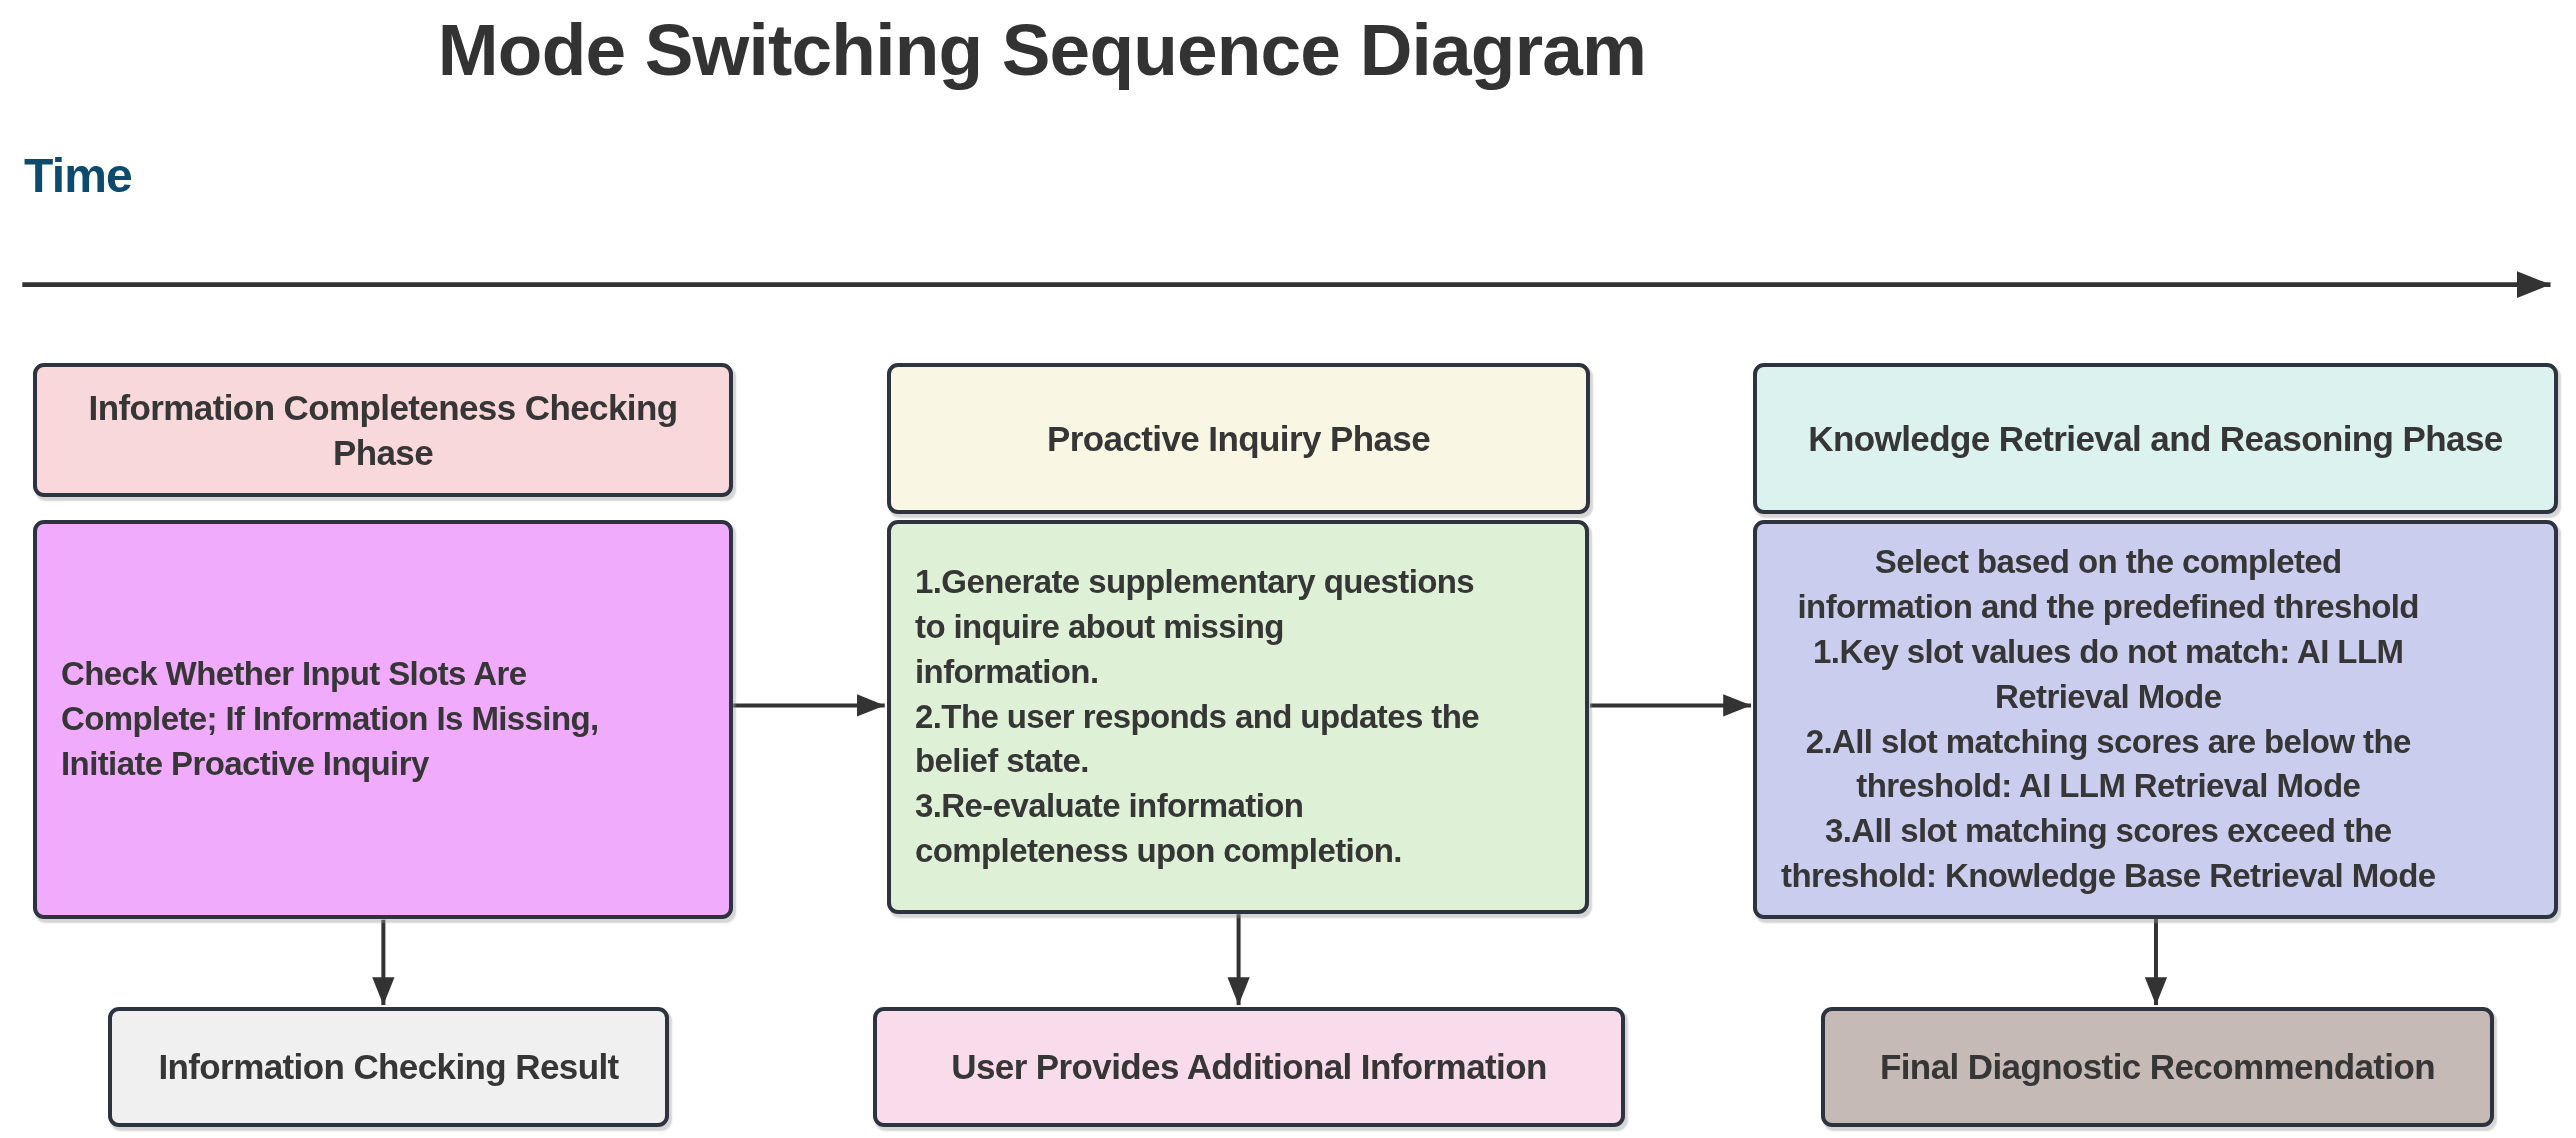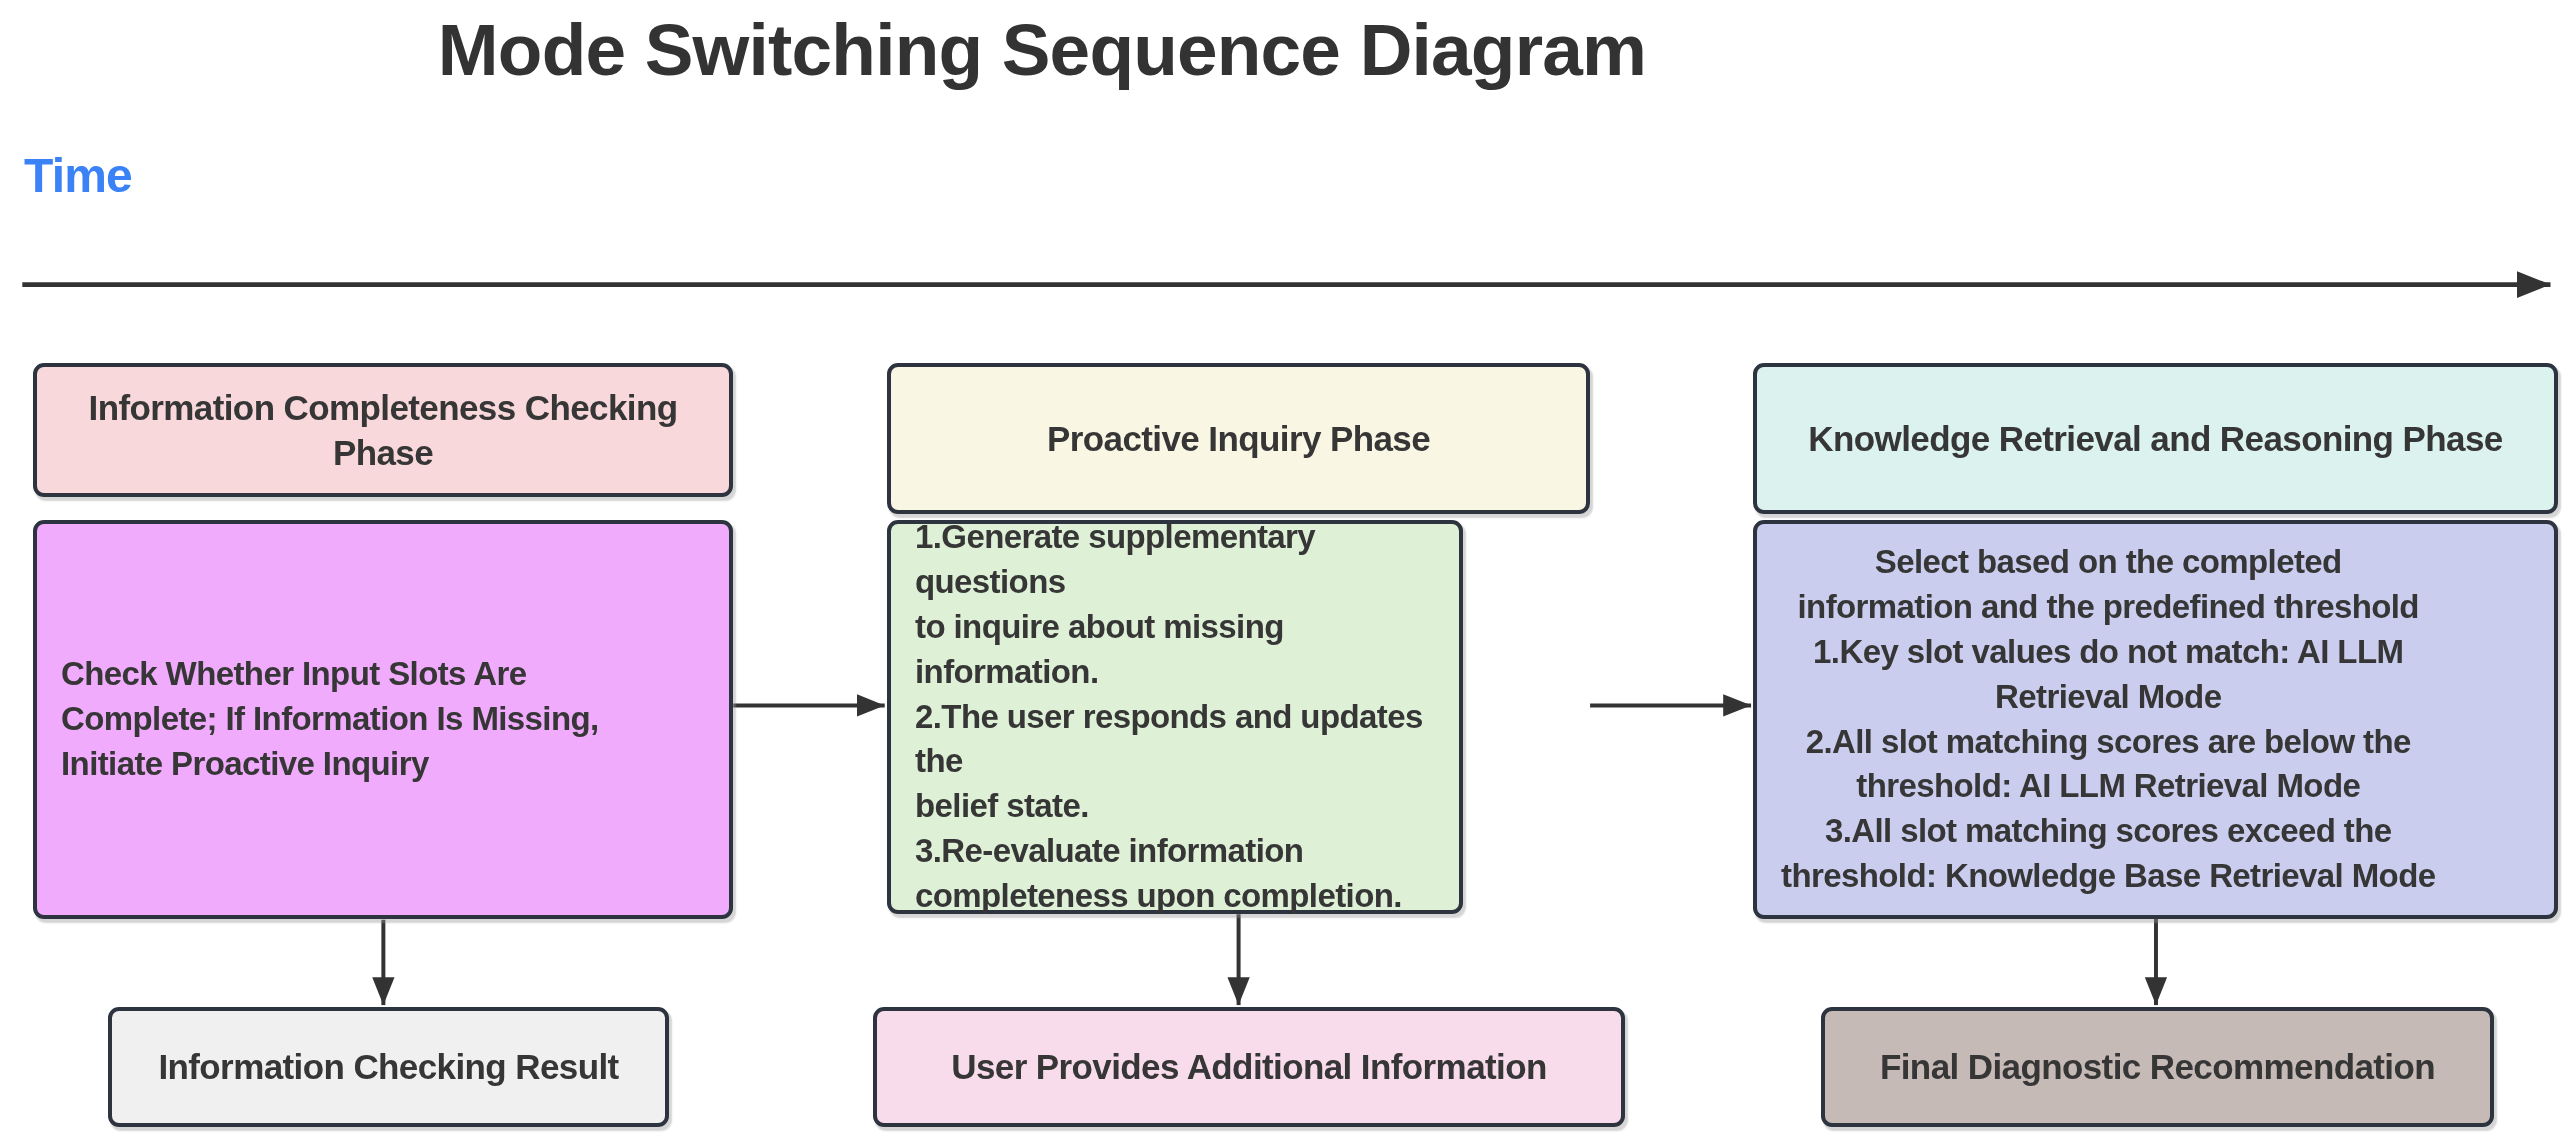--- a/index.html
+++ b/index.html
@@ -25,21 +25,21 @@
     font-size: 73px;
     font-weight: bold;
     color: #333333;
     letter-spacing: -0.8px;
   }
   .time-label {
     top: 148px;
     left: 24px;
     font-size: 48px;
     font-weight: bold;
-    color: #3b82f6;
+    color: #0c4a6e;
     letter-spacing: -0.8px;
   }
 
   .node {
     box-sizing: border-box;
     border: 4px solid #2d3440;
     border-radius: 11px;
     color: #363636;
     font-weight: bold;
     letter-spacing: -0.6px;
@@ -68,21 +68,21 @@
     font-size: 35px;
     padding: 8px 32px;
   }
 
   
   .c1-header { left: 33px;   top: 363px;  width: 700px;  height: 134px; }
   .c1-body   { left: 33px;   top: 520px;  width: 700px;  height: 399px; }
   .c1-result { left: 108px;  top: 1007px; width: 561px;  height: 120px; }
   
   .c2-header { left: 887px; top: 363px;  width: 703px;  height: 151px; }
-  .c2-body   { left: 887px; top: 520px;  width: 576px;  height: 394px; }
+  .c2-body   { left: 887px; top: 520px;  width: 702px;  height: 394px; }
   .c2-result { left: 873px; top: 1007px; width: 752px;  height: 120px; }
   
   .c3-header { left: 1753px; top: 363px;  width: 805px; height: 151px; }
   .c3-body   { left: 1753px; top: 520px;  width: 805px; height: 399px; text-align: center; }
   .c3-result { left: 1821px; top: 1007px; width: 673px;  height: 120px; }
 
   svg.arrows {
     left: 0;
     top: 0;
     width: 2576px;

